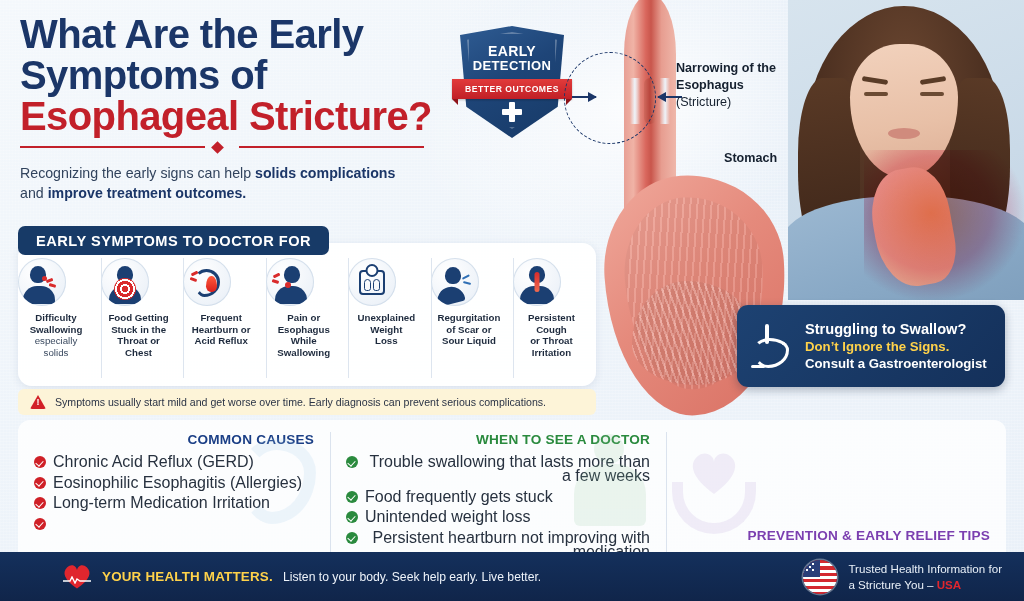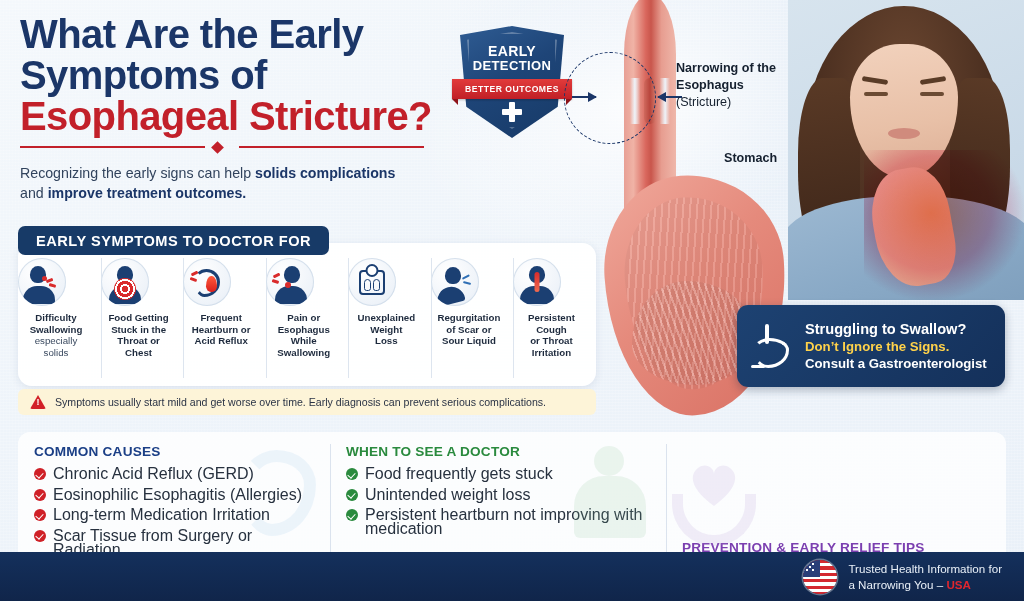--- a/index.html
+++ b/index.html
@@ -206,22 +206,22 @@
      border:3.2px solid #fff; border-radius:46% 54% 58% 42% / 44% 40% 60% 56%;
      border-left-color:transparent; }
   .cta-ic .duo { position:absolute; left:2px; bottom:2px; width:14px; height:3px;
      background:#fff; border-radius:2px; }
   .cta-tx { color:#fff; }
   .cta-tx .l1 { font-size:14.6px; font-weight:bold; line-height:18px; }
   .cta-tx .l2 { font-size:13.2px; font-weight:bold; color:#ffd24a; line-height:17px; }
   .cta-tx .l3 { font-size:13.2px; font-weight:bold; line-height:17px; }
 
   
-  .bot { position:absolute; left:18px; top:432px; width:988px; height:148px;
-     background:rgba(255,255,255,.80); border-radius:12px; display:flex; }
+  .bot { position:absolute; left:18px; top:420px; width:988px; height:148px;
+     background:rgba(255,255,255,.80); border-radius:12px; display:flex;text-align:right; }
   .col { position:relative; padding:12px 16px 0 16px; overflow:hidden; }
   .col.c1 { width:312px; }
   .col.c2 { width:336px; }
   .col.c3 { width:340px; }
   .col + .col:before { content:""; position:absolute; left:0; top:12px; bottom:12px;
      width:1px; background:#dbe3ee; }
   .col h3 { font-size:13.6px; font-weight:bold; letter-spacing:.2px; margin-bottom:8px; }
   .c1 h3 { color:#1b3f86; } .c2 h3 { color:#2a8a3e; } .c3 h3 { color:#7b3fb0; }
   .li { display:flex; align-items:flex-start; gap:7px; margin-bottom:6.5px; }
   .tick { width:12px; height:12px; border-radius:50%; flex:none; margin-top:1px;
@@ -472,32 +472,35 @@
       <div class="li">
           <span class="tick"></span>
           <span class="t">Eosinophilic Esophagitis (Allergies)</span>
         </div>
       <div class="li">
           <span class="tick"></span>
           <span class="t">Long-term Medication Irritation</span>
         </div>
       <div class="li">
           <span class="tick"></span>
-          <span class="t">Scar Tissue from Surgery or Radiation</span>
         </div>
     </div>
 
     <div class="col c2">
       <div class="ghost doc">
           <div class="h"></div>
           <div class="b"></div>
         </div>
       <h3>WHEN TO SEE A DOCTOR</h3>
       <div class="li">
           <span class="tick"></span>
+          <span class="t">Trouble swallowing that lasts more than a few weeks</span>
+        </div>
+      <div class="li">
+          <span class="tick"></span>
           <span class="t">Food frequently gets stuck</span>
         </div>
       <div class="li">
           <span class="tick"></span>
           <span class="t">Unintended weight loss</span>
         </div>
       <div class="li">
           <span class="tick"></span>
           <span class="t">Persistent heartburn not improving with medication</span>
         </div>
@@ -507,23 +510,33 @@
       <div class="ghost heart">
           <div class="hh"></div>
           <div class="hands"></div>
         </div>
       <h3>PREVENTION &amp; EARLY RELIEF TIPS</h3>
 
     </div>
   </div>
 
   <div class="footer">
+    <div class="f-left">
+      <div class="heart">
+        <div class="sh"></div>
+        <svg class="ekg" viewBox="0 0 28 8">
+          <polyline points="0,5 7,5 9,1 12,7 14,3 17,5 28,5" fill="none" stroke="#fff" stroke-width="1.4"></polyline>
+        </svg>
+      </div>
+      <span class="f-yellow">YOUR HEALTH MATTERS.</span>
+      <span class="f-white">Listen to your body. Seek help early. Live better.</span>
+    </div>
     <div class="f-right">
       <div class="flag">
           <div class="canton"></div>
         </div>
       <div class="f-r-tx">
         <div>Trusted Health Information for</div>
-        <div><span>a Narrowing You – </span><span class="usa">USA</span></div>
+        <div><span>a Stricture You – </span><span class="usa">USA</span></div>
       </div>
     </div>
   </div>
 </div>
 
 </body></html>

